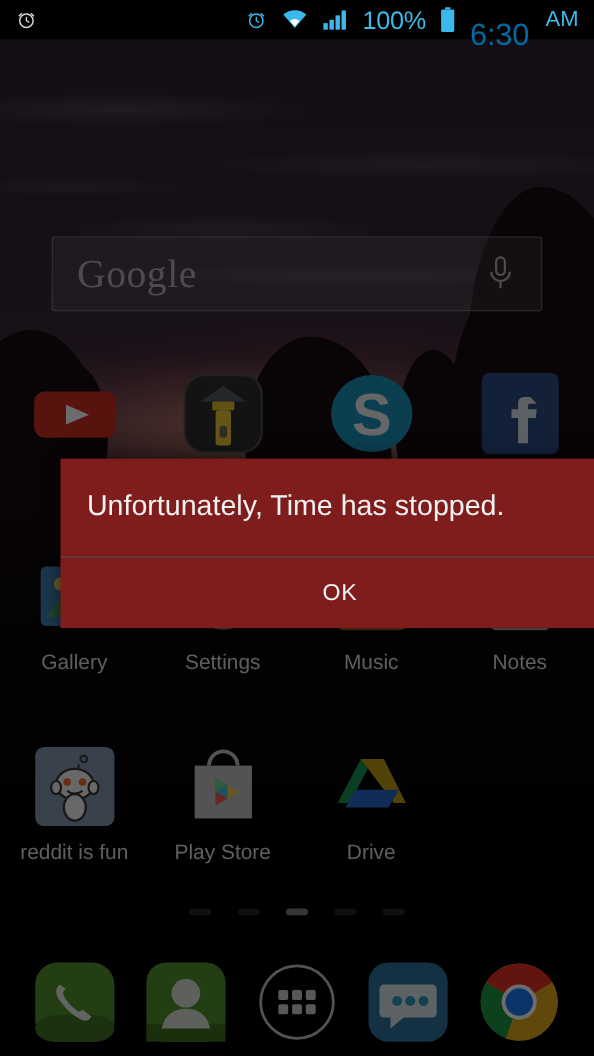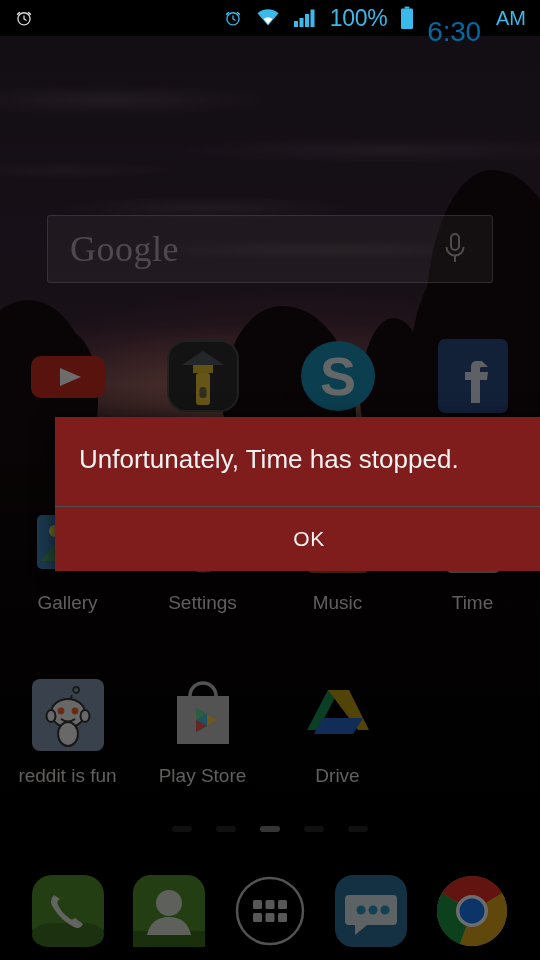--- a/index.html
+++ b/index.html
@@ -325,21 +325,21 @@
         <div class="app-label">Music</div>
       </div>
       <div class="app-cell">
         <div class="icon-box">
           <svg class="ic" viewBox="0 0 82 82">
             <rect x="14" y="10" width="54" height="62" rx="5" fill="#e8e2cf"></rect>
             <rect x="14" y="10" width="54" height="10" fill="#c6563c"></rect>
             <path d="M22 34 h38 M22 44 h38 M22 54 h26" stroke="#9a958a" stroke-width="3"></path>
           </svg>
         </div>
-        <div class="app-label">Time</div>
+        <div class="app-label">Notes</div>
       </div>
     </div>
 
     <div class="app-row row3">
       <div class="app-cell">
         <div class="icon-box">
           <svg class="ic" viewBox="0 0 82 82">
             <rect x="5" y="5" width="72" height="72" rx="8" fill="#7e93a8"></rect>
             <path d="M47 18 a3 3 0 1 1 0.1 0.1 M45 21 l-3 9" stroke="#3a3a3a" stroke-width="2" fill="none"></path>
             <ellipse cx="41" cy="39" rx="17" ry="14" fill="#e6e6e6" stroke="#333" stroke-width="2"></ellipse>

